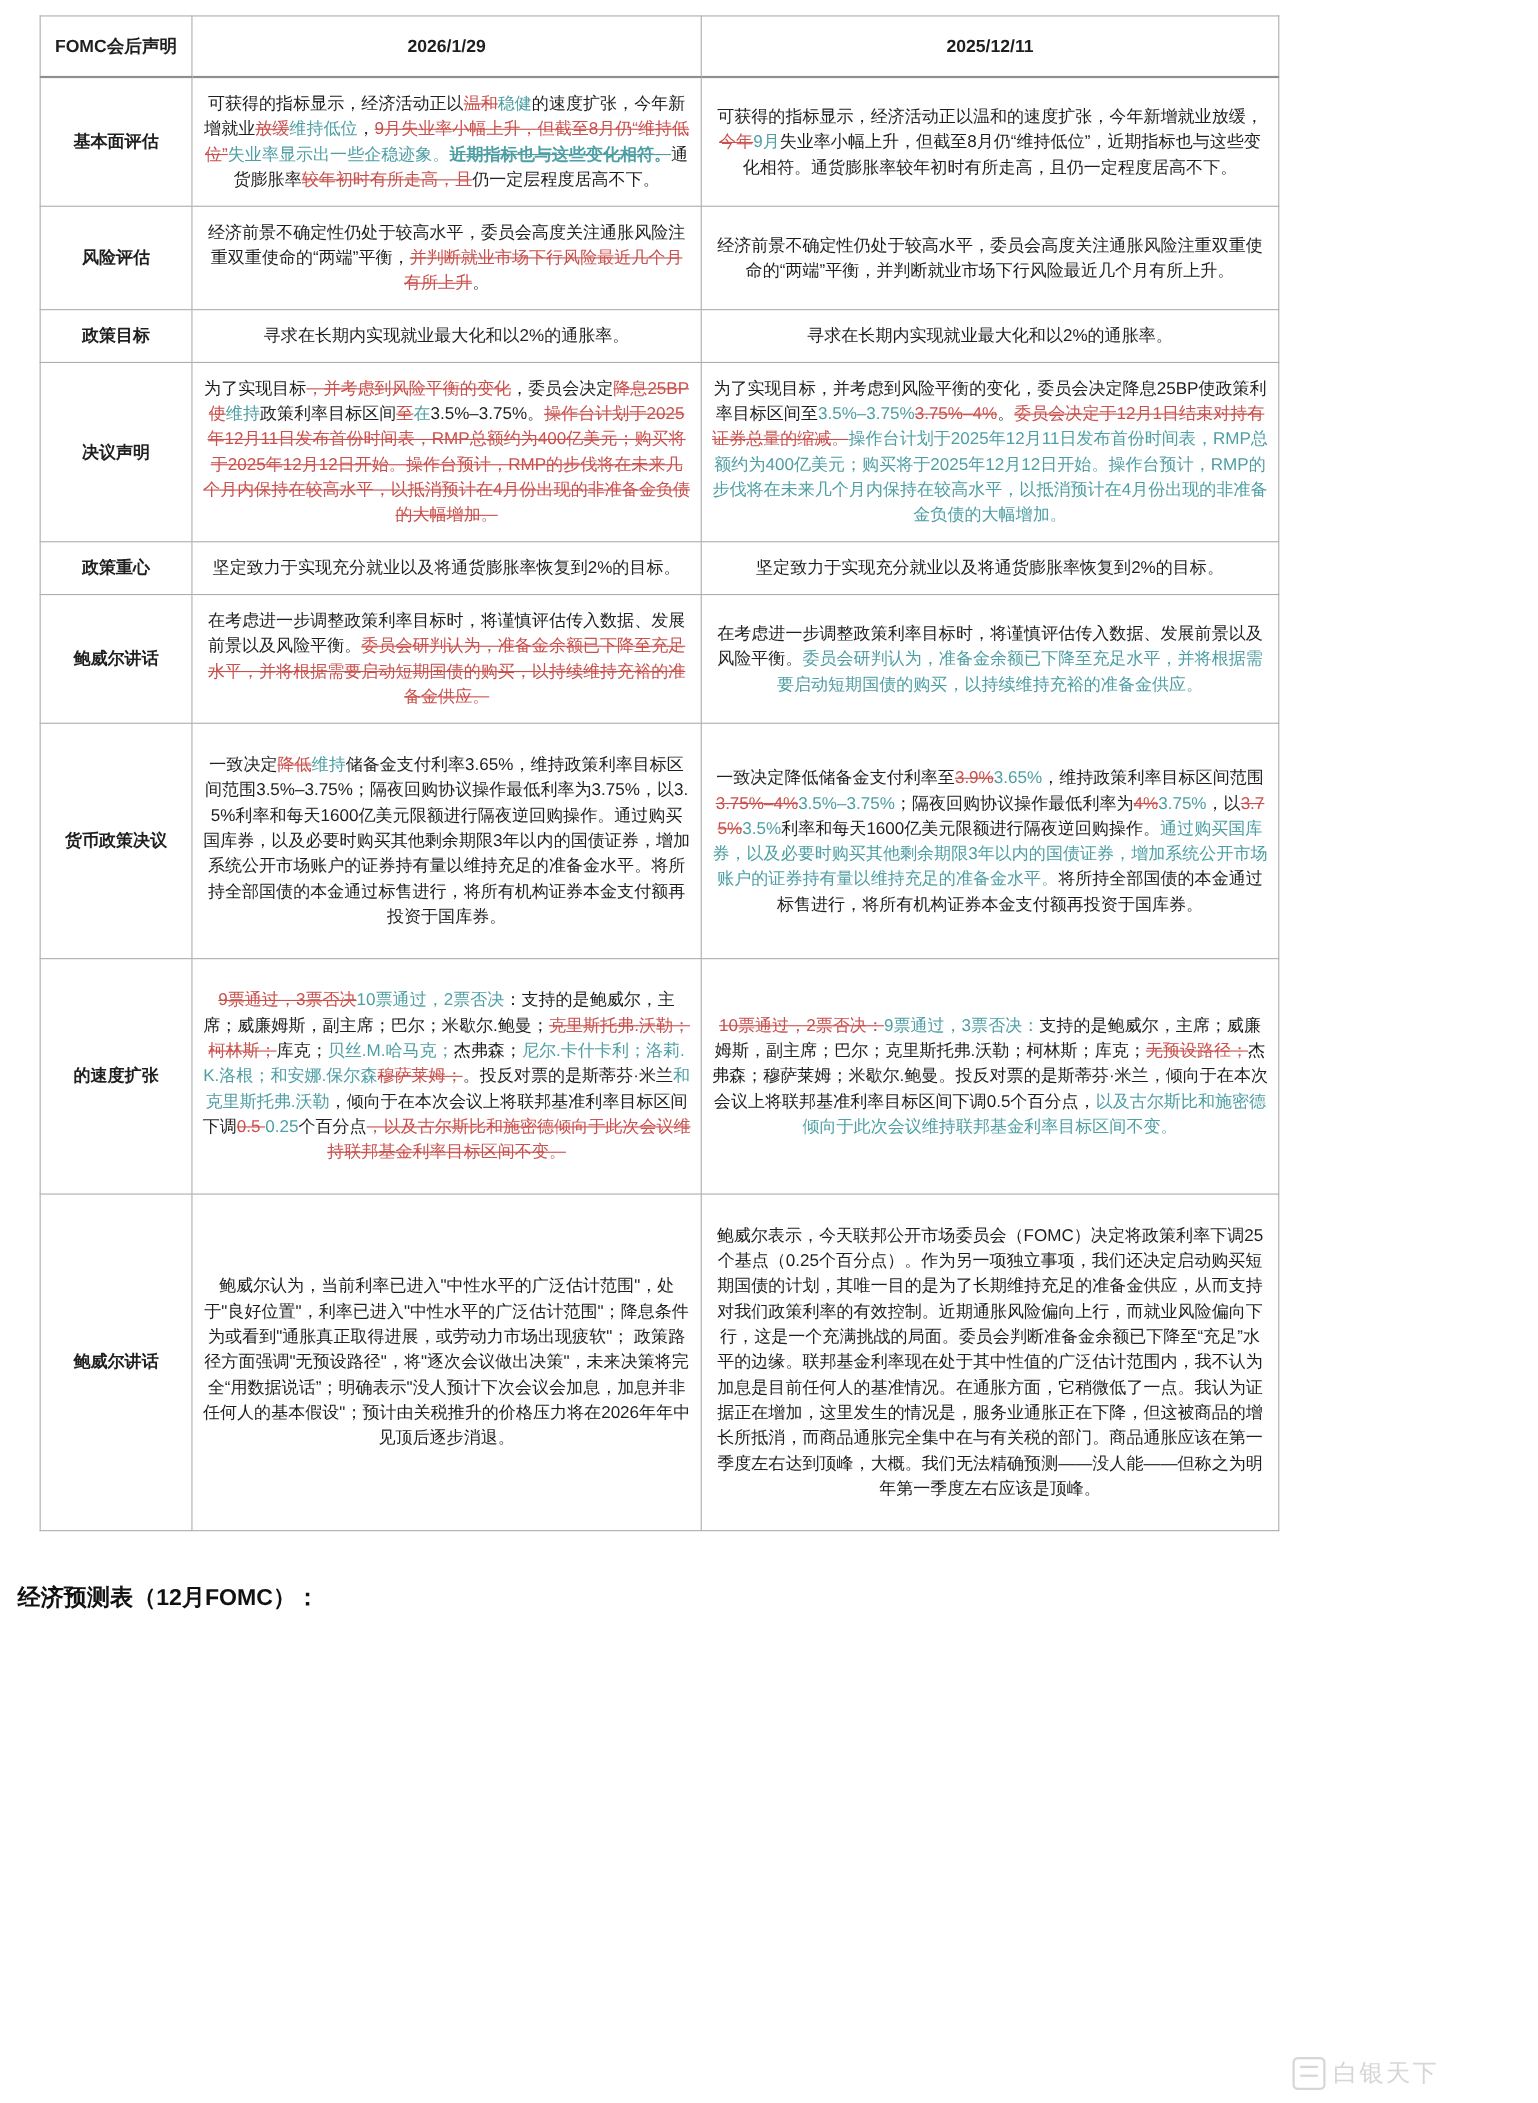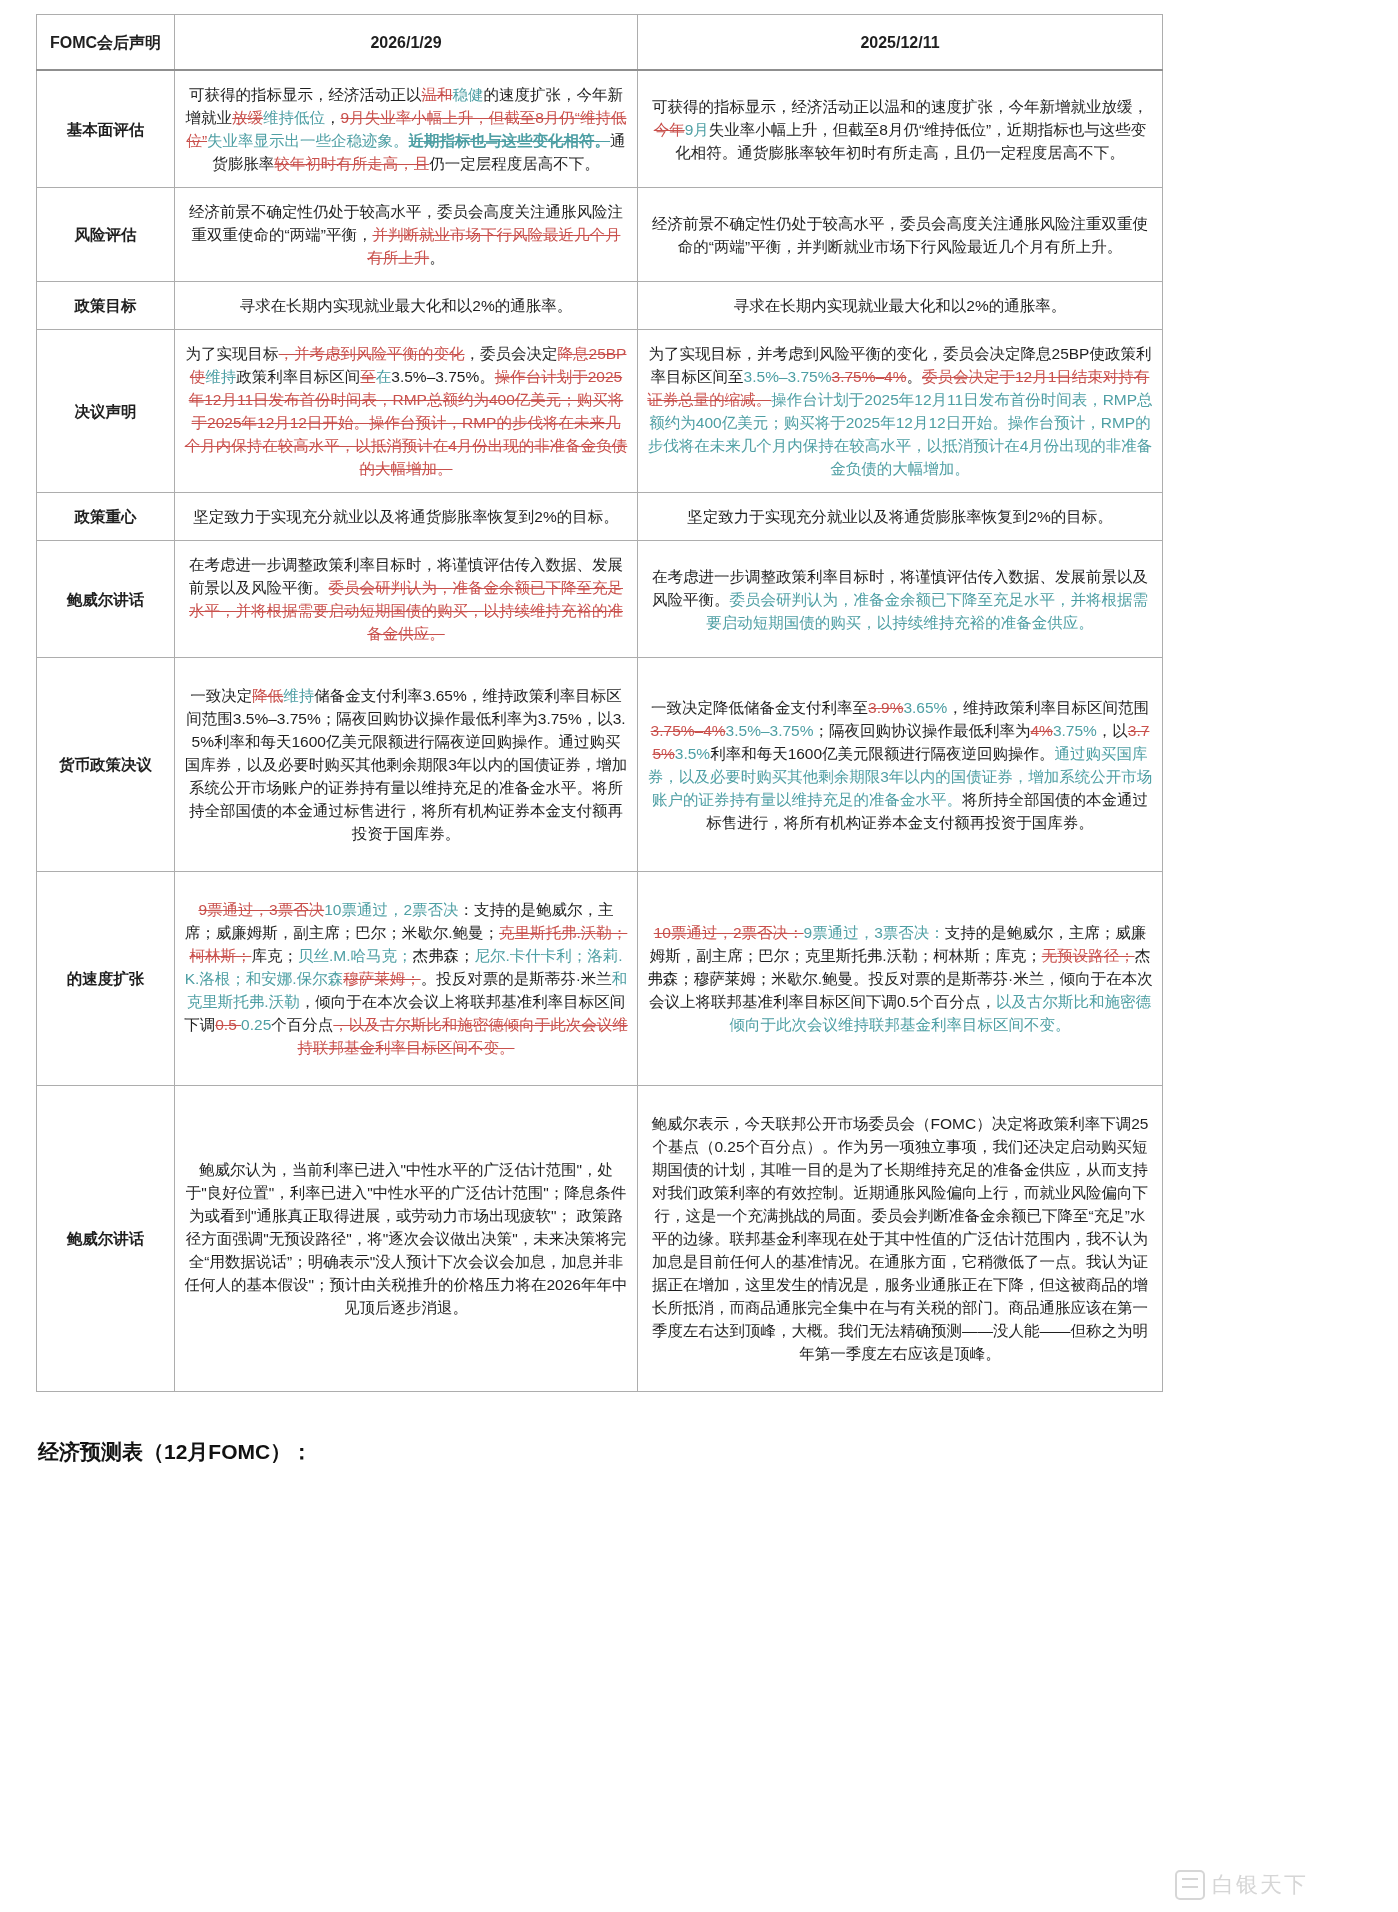--- a/index.html
+++ b/index.html
@@ -47,21 +47,21 @@
     padding:12px 9px;
     text-align:center;
     word-break:break-all;
   }
   table.fomc tbody tr.tall td{padding-top:26px;padding-bottom:26px;}
   .seg-n{color:#1f1f1f;}
   .seg-r{color:var(--red,#c9504c);text-decoration:line-through;}
   .seg-t{color:var(--teal,#4e9fa4);text-align:center;}
   .seg-ts{color:var(--teal,#4e9fa4);text-decoration:line-through;font-weight:bold;}
   .section-title{
-    margin:46px 0 0 38px;
+    margin:46px 0 0 16px;
     font-size:21px;
     font-weight:bold;
     color:#111;
   }
   .watermark{
     position:absolute;
     right:90px;
     bottom:26px;
     display:flex;
     gap:7px;

